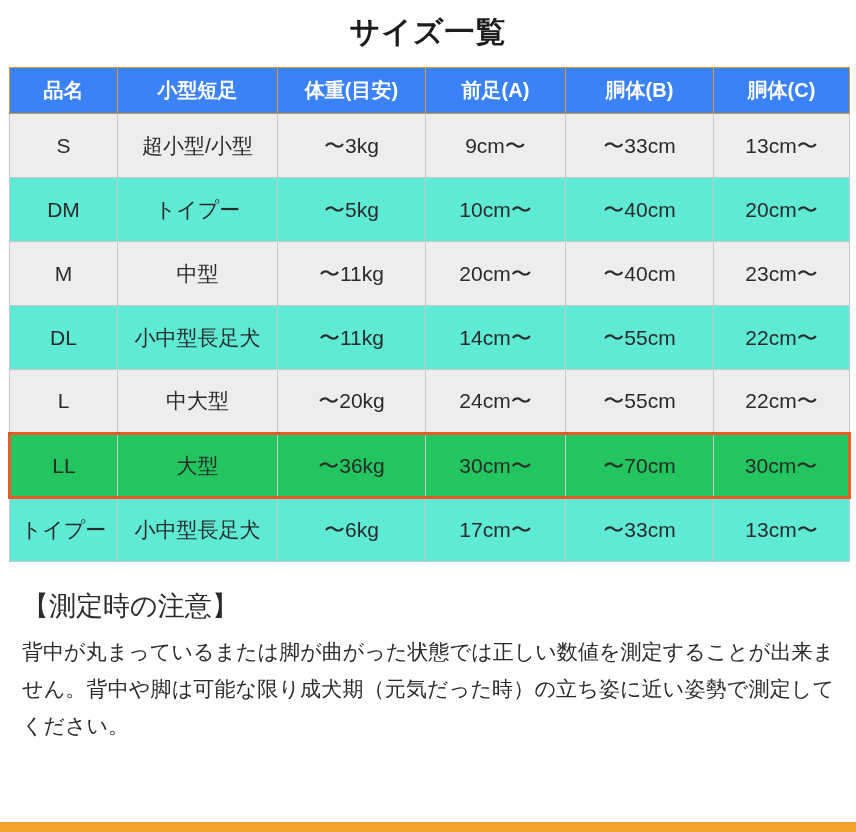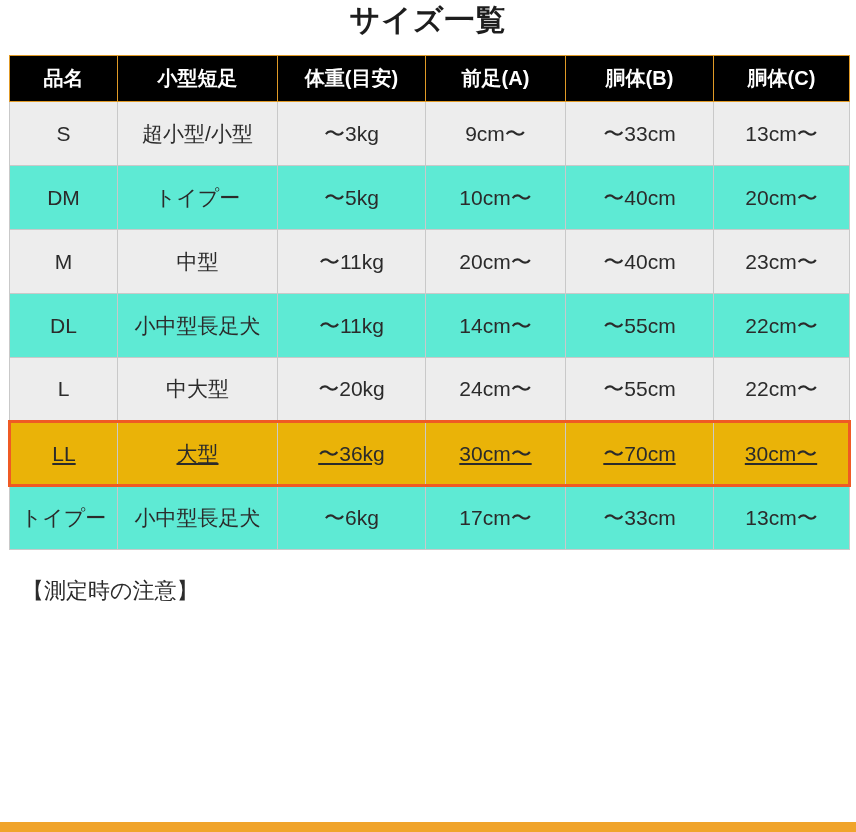--- a/index.html
+++ b/index.html
@@ -19,20 +19,21 @@
     height: 832px;
     position: relative;
     box-sizing: border-box;
   }
   .title {
     text-align: center;
     font-size: 30px;
     font-weight: bold;
     letter-spacing: 1px;
     color: #1d1d1d;
+    padding-top: 12px;
     padding-bottom: 14px;
   }
   .table-wrap {
     padding: 0 8px;
     box-sizing: border-box;
     position: relative;
   }
   table.size-table {
     width: 840px;
     border-collapse: collapse;
@@ -43,58 +44,57 @@
     border: 1px solid #c9c9c9;
     text-align: center;
     font-size: 21px;
     height: 64px;
     padding: 0 2px;
     box-sizing: border-box;
     white-space: nowrap;
     overflow: hidden;
   }
   table.size-table thead th {
-    background: #000000;
+    background: #3b82f6;
     color: #ffffff;
     font-weight: bold;
     font-size: 20px;
     height: 46px;
     border: 1px solid #e09a26;
   }
   table.size-table tbody tr.odd td {
     background: #ededed;
   }
   table.size-table tbody tr.even td {
     background: #5eead4;
   }
   table.size-table tbody tr.highlight td {
-    background: #eab308;
+    background: #22c55e;
     border-top: 3px solid #ef5a24;
     border-bottom: 3px solid #ef5a24;
-    text-decoration: underline;
   }
   table.size-table tbody tr.highlight td:first-child {
     border-left: 3px solid #ef5a24;
   }
   table.size-table tbody tr.highlight td:last-child {
     border-right: 3px solid #ef5a24;
   }
   col.c1 { width: 108px; }
   col.c2 { width: 160px; }
   col.c3 { width: 148px; }
   col.c4 { width: 140px; }
   col.c5 { width: 148px; }
   col.c6 { width: 136px; }
 
   .notes {
     padding: 26px 22px 0 22px;
     box-sizing: border-box;
   }
   .notes-title {
-    font-size: 22px;
+    font-size: 27px;
     color: #2b2b2b;
     margin-bottom: 10px;
   }
   .notes-body {
     font-size: 21px;
     line-height: 1.75;
     color: #2b2b2b;
     text-align: justify;
   }
   .bottom-bar {
@@ -189,16 +189,17 @@
           <td>17cm〜</td>
           <td>〜33cm</td>
           <td>13cm〜</td>
         </tr>
       </tbody>
     </table>
   </div>
 
   <div class="notes">
     <div class="notes-title">【測定時の注意】</div>
+    <div class="notes-body">背中が丸まっているまたは脚が曲がった状態では正しい数値を測定することが出来ません。背中や脚は可能な限り成犬期（元気だった時）の立ち姿に近い姿勢で測定してください。</div>
   </div>
 
   <div class="bottom-bar"></div>
 </div>
 
 </body></html>

